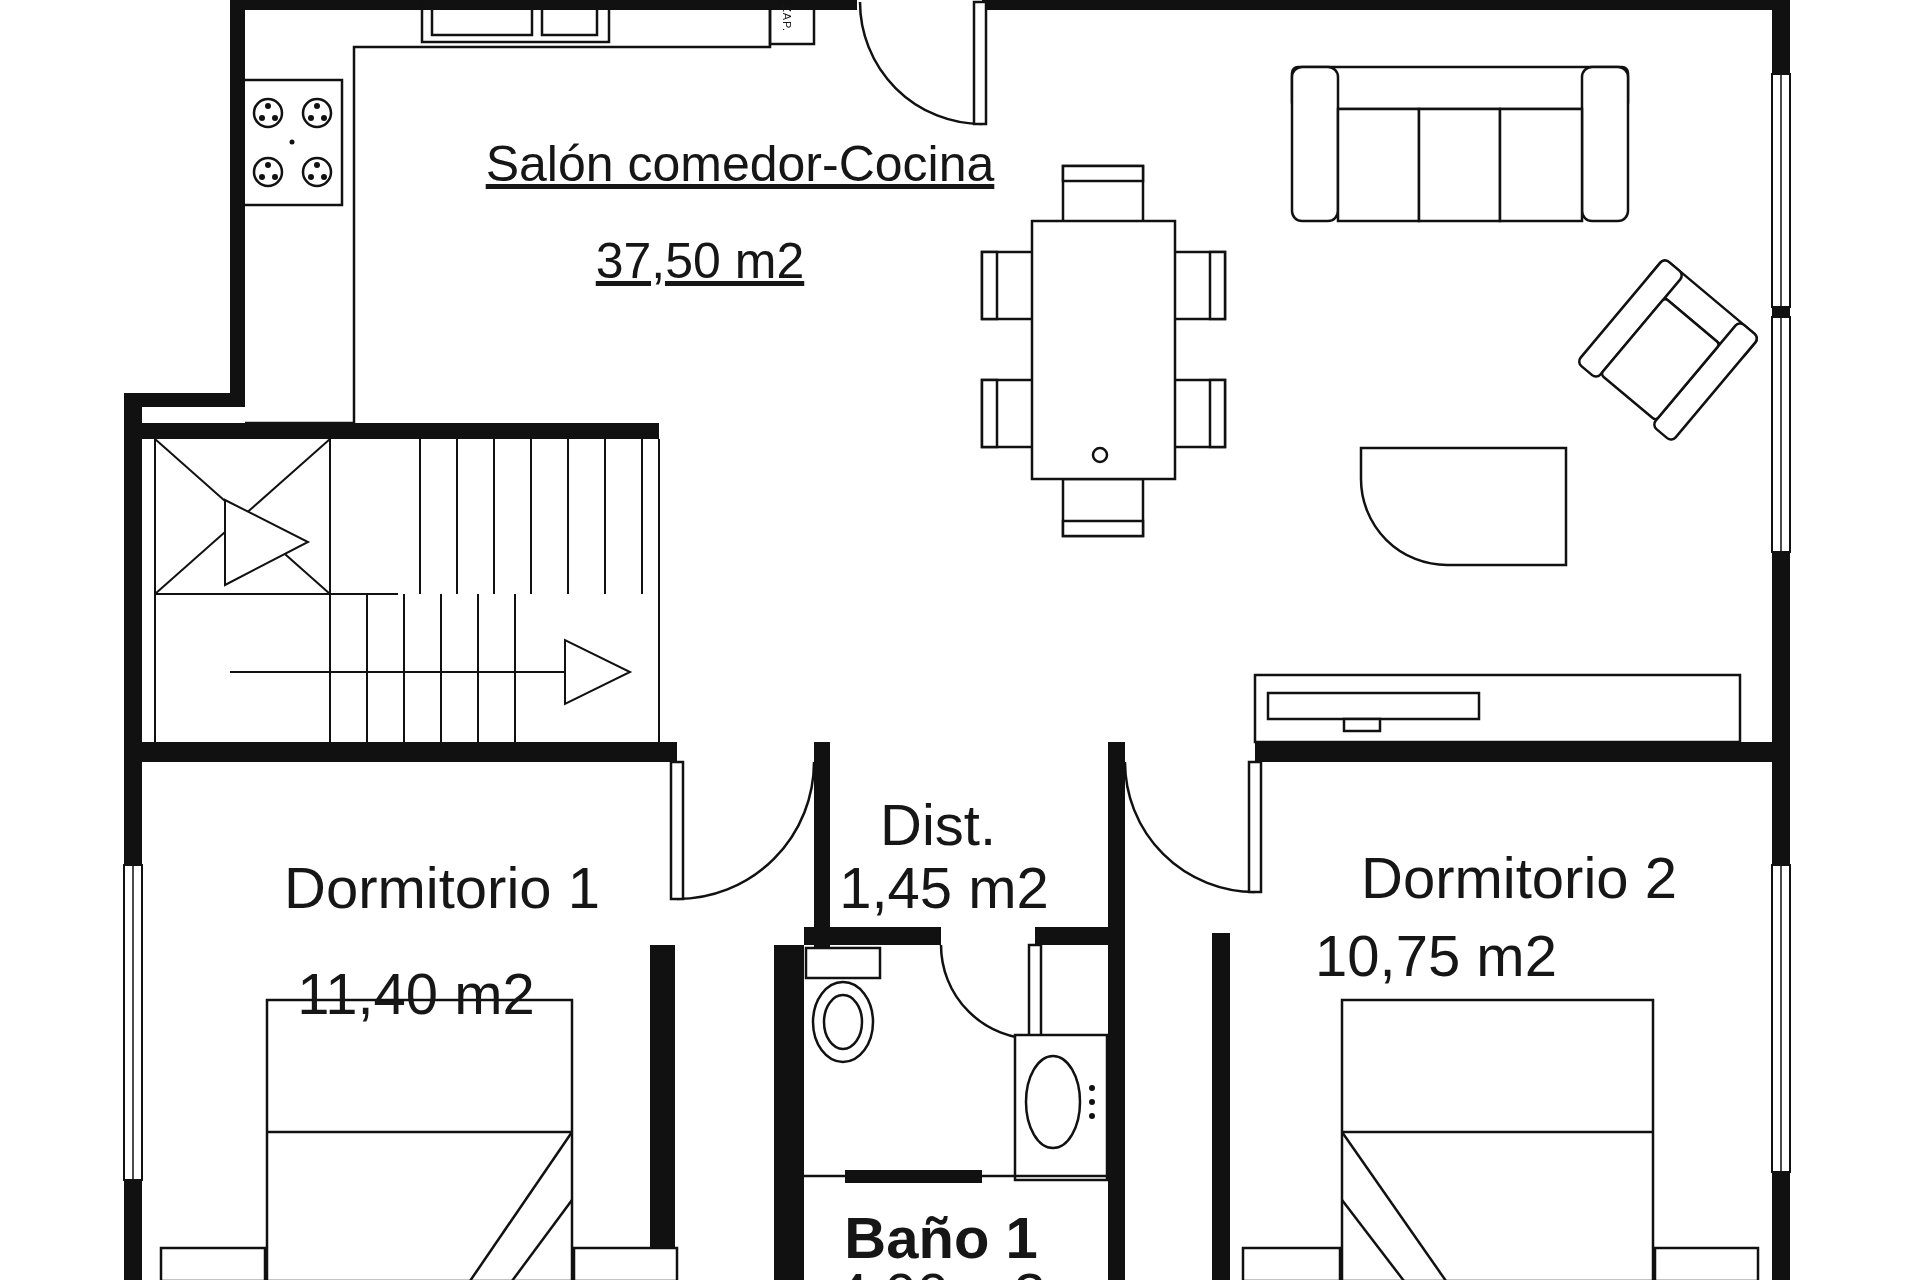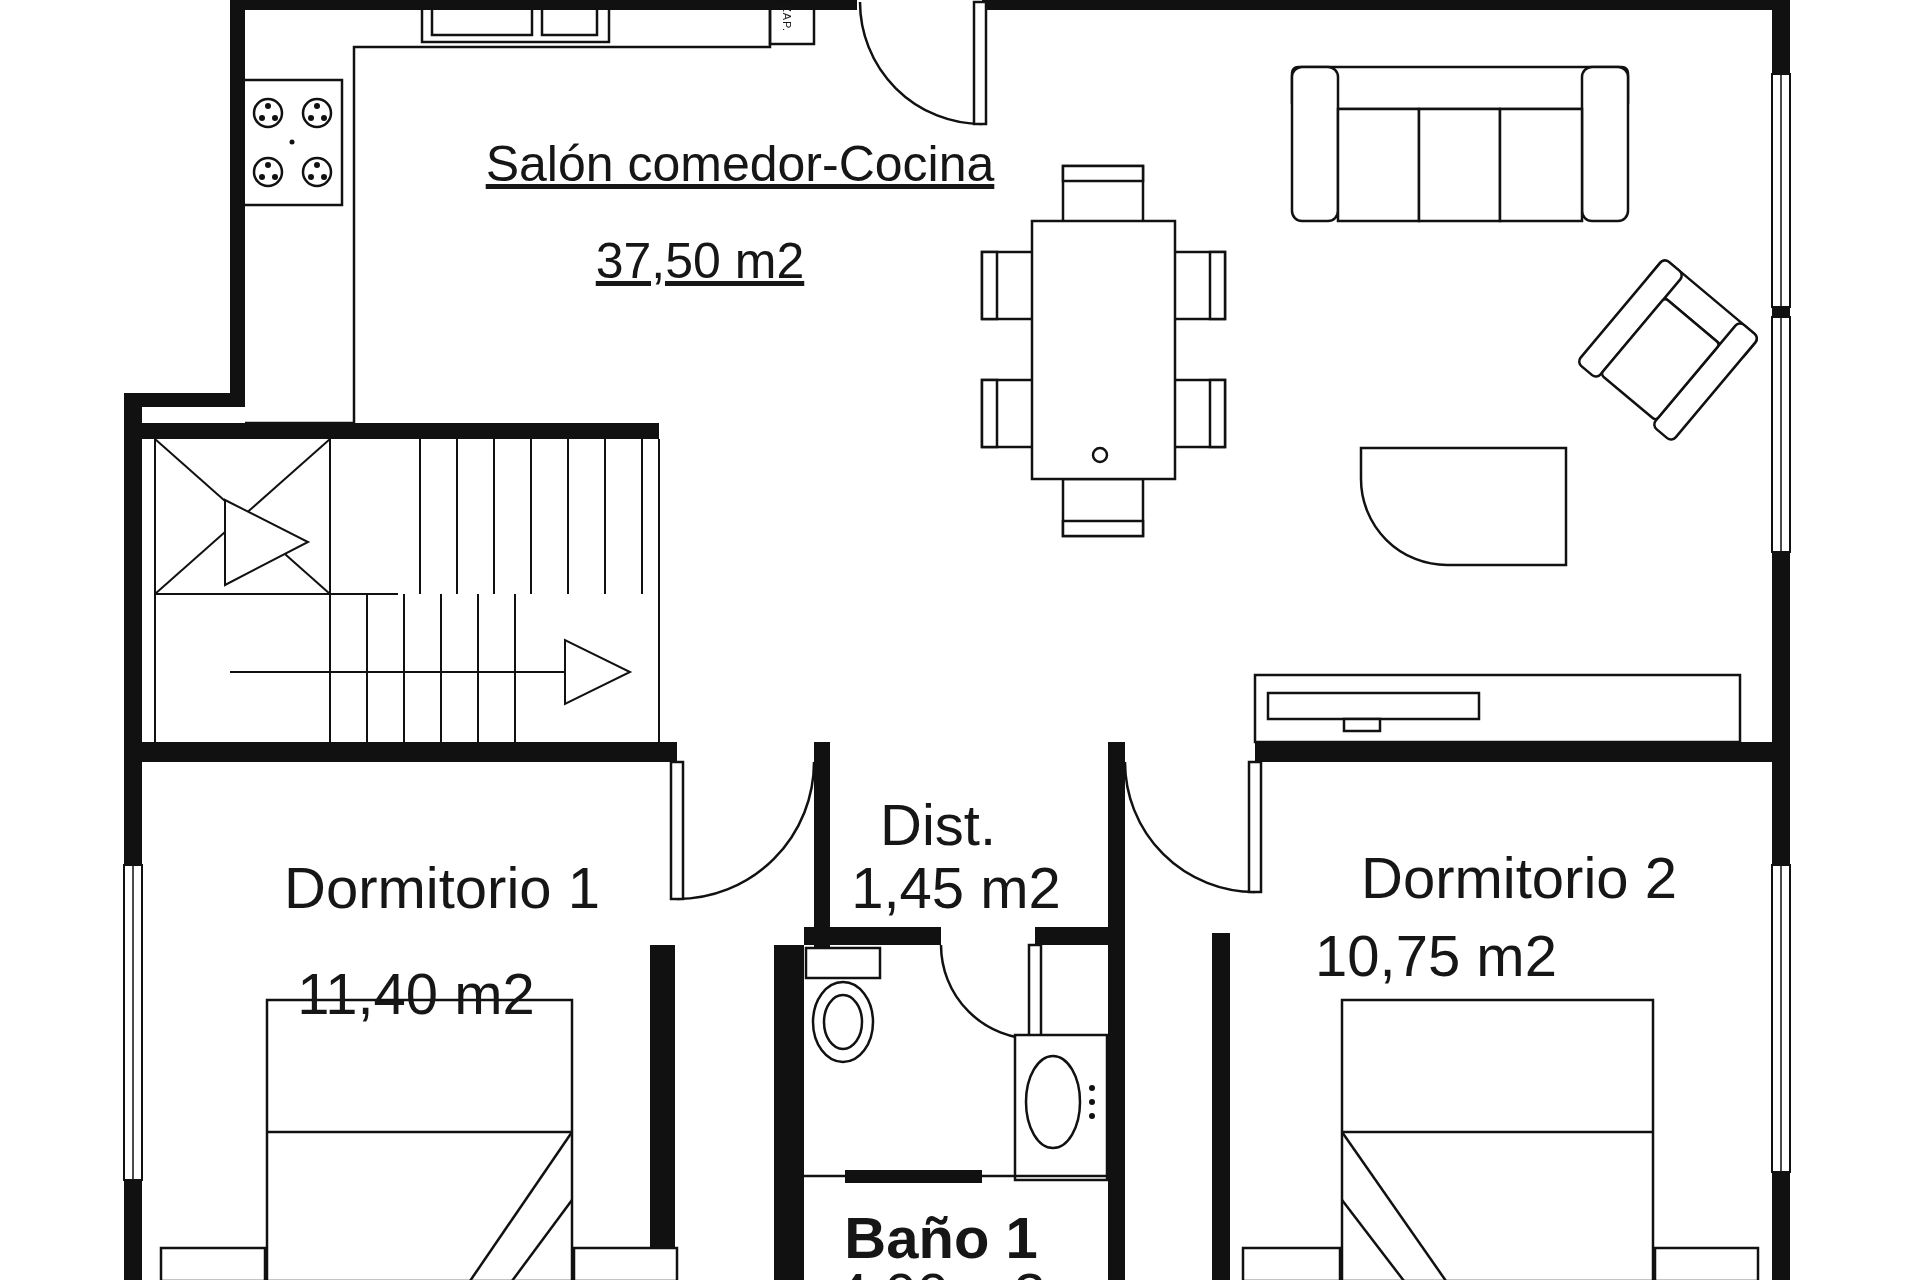--- a/index.html
+++ b/index.html
@@ -232,21 +232,21 @@
     <line x1="1342" y1="1200" x2="1404" y2="1281"></line>
     <rect x="1243" y="1248" width="97" height="33"></rect>
     <rect x="1655" y="1248" width="103" height="33"></rect>
   </g>
 </svg>
 
 <div class="label title" style="left:740px; top:138px;">Salón comedor-Cocina</div>
 <div class="label title" style="left:700px; top:212px;margin-top:23px;">37,50 m2</div>
 
 <div class="label" style="left:938px; top:795px;">Dist.</div>
-<div class="label" style="left:944px; top:858px;margin-left:12px;">1,45 m2</div>
+<div class="label" style="left:944px; top:858px;">1,45 m2</div>
 
 <div class="label" style="left:442px; top:858px;">Dormitorio 1</div>
 <div class="label" style="left:416px; top:964px;text-align:center;">11,40 m2</div>
 
 <div class="label" style="left:1519px; top:848px;">Dormitorio 2</div>
 <div class="label" style="left:1436px; top:926px;">10,75 m2</div>
 
 <div class="label" style="left:941px; top:1208px;font-weight:bold;">Baño 1</div>
 <div class="label" style="left:941px; top:1264px;">4,00 m2</div>
 

